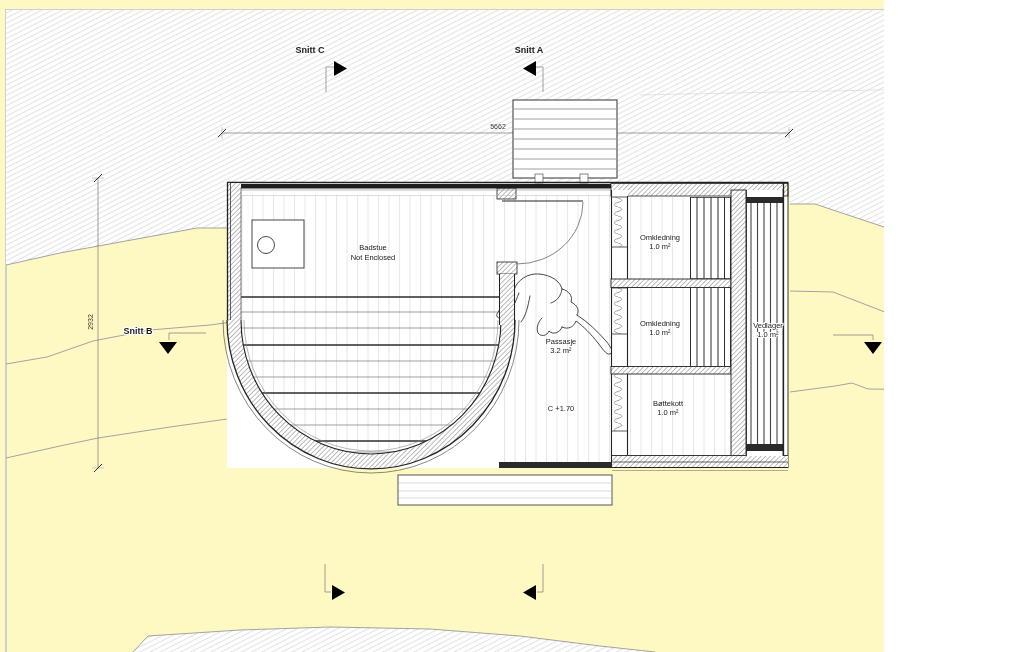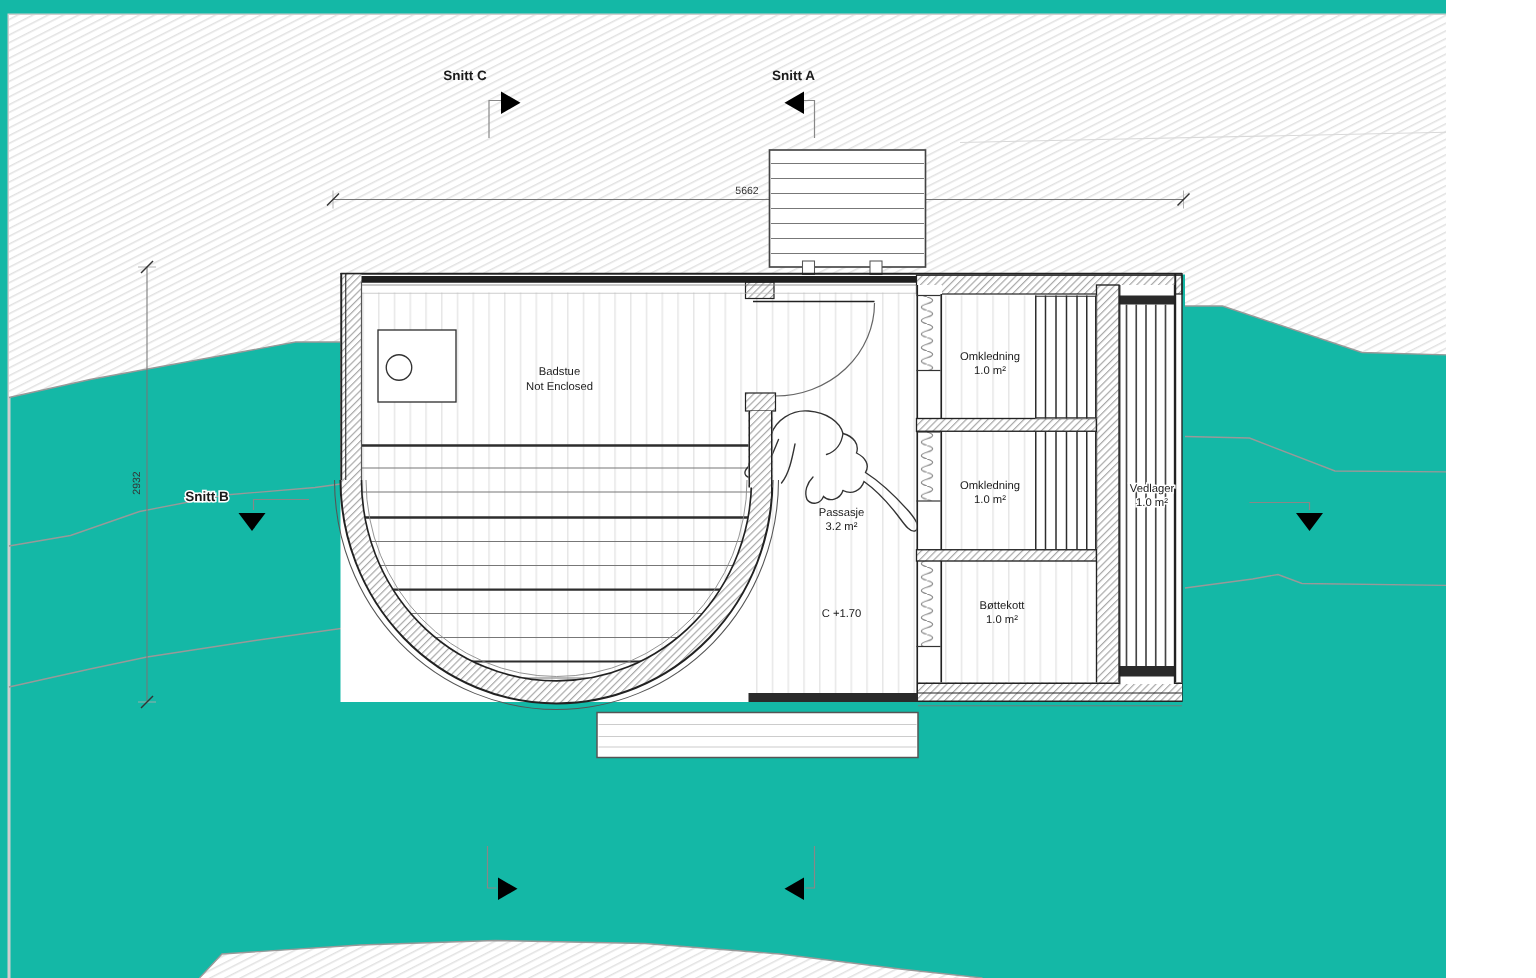--- a/index.html
+++ b/index.html
@@ -1,16 +1,16 @@
 <!DOCTYPE html>
 <html><head>
 <meta charset="utf-8">
 <style>
   html,body{margin:0;padding:0;background:#fff;}
-  #stage{position:relative;width:964px;height:652px;background:#14b8a6;overflow:hidden;
+  #stage{position:relative;width:884px;height:652px;background:#fef9c3;overflow:hidden;
          font-family:"Liberation Sans",sans-serif;}
   svg{position:absolute;left:0;top:0;}
   text{fill:#1a1a1a;}
   .roomlbl{font-size:7.5px;}
   .dimlbl{font-size:7px;fill:#333;}
   .sectlbl{font-size:9px;font-weight:bold;}
   .halo{paint-order:stroke;stroke:#ffffff;stroke-width:2px;}
 </style>
 </head>
 <body>

